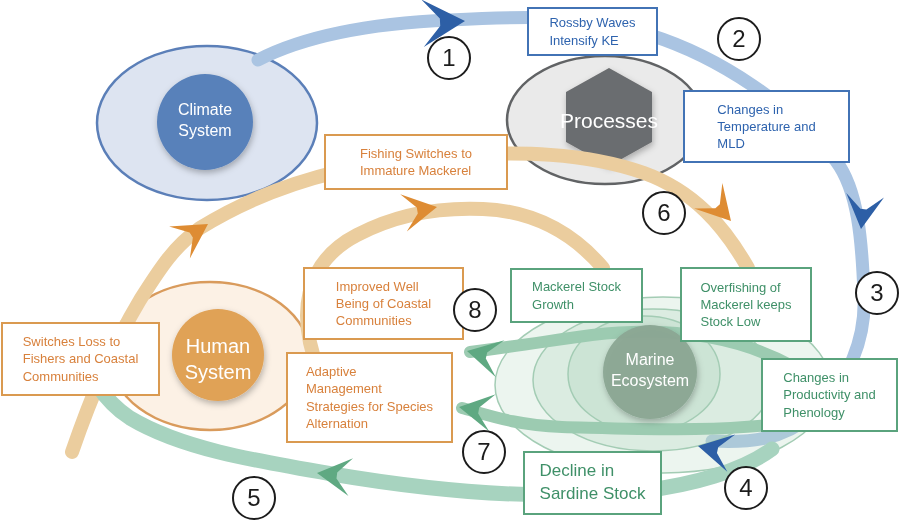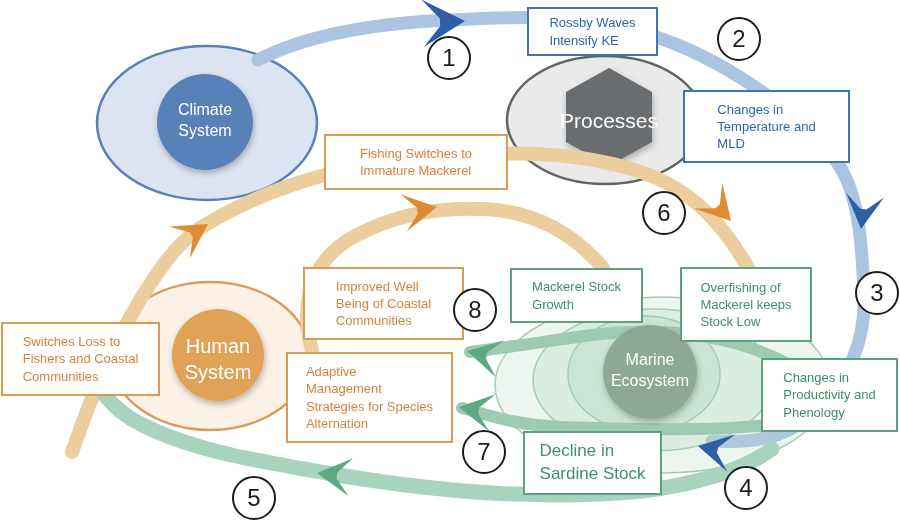--- a/index.html
+++ b/index.html
@@ -10,21 +10,21 @@
   #artwork{position:absolute;left:0;top:0;}
   .box{
     position:absolute;background:#ffffff;border:2px solid #888;
     display:flex;align-items:center;justify-content:center;
     font-size:13px;line-height:1.32;white-space:pre-line;
     box-sizing:border-box;padding:2px 4px;
   }
   .box.blue{border-color:var(--box-blue-border,#4273b5);color:var(--box-blue-text,#2e63ae);}
   .box.orange{border-color:var(--box-orange-border,#da9a50);color:var(--box-orange-text,#d8813c);}
   .box.green{border-color:var(--box-green-border,#5aa37d);color:var(--box-green-text,#3f9068);}
-  .box.big{font-size:17px;line-height:1.35;}
+  .box.big{font-size:17px;line-height:1.35;margin-top:20px;}
   .step{
     position:absolute;width:44px;height:44px;box-sizing:border-box;
     border:2.5px solid #1c1c1c;border-radius:50%;background:#fff;
     display:flex;align-items:center;justify-content:center;
     font-size:24px;color:#1c1c1c;
   }
   .syslabel{
     position:absolute;color:#ffffff;text-align:center;white-space:pre-line;
     line-height:1.3;font-family:Liberation Sans, sans-serif;
     pointer-events:none;

